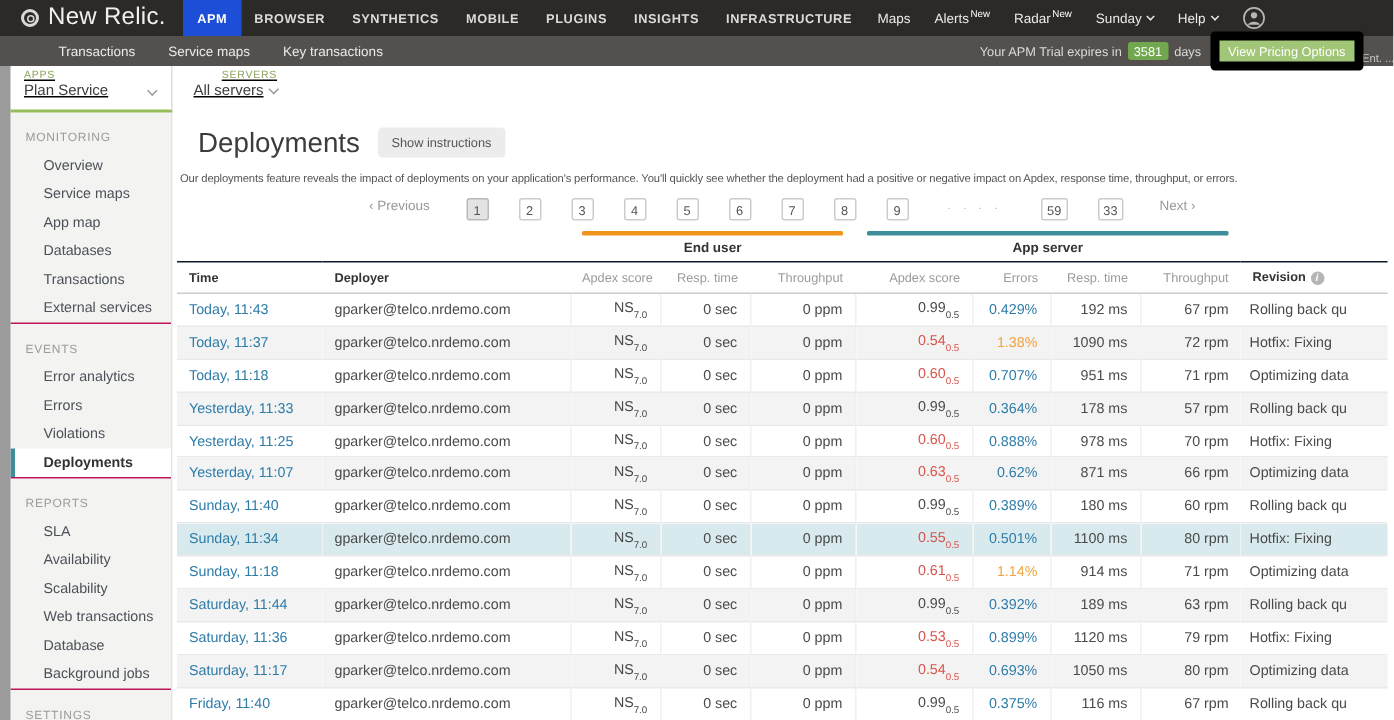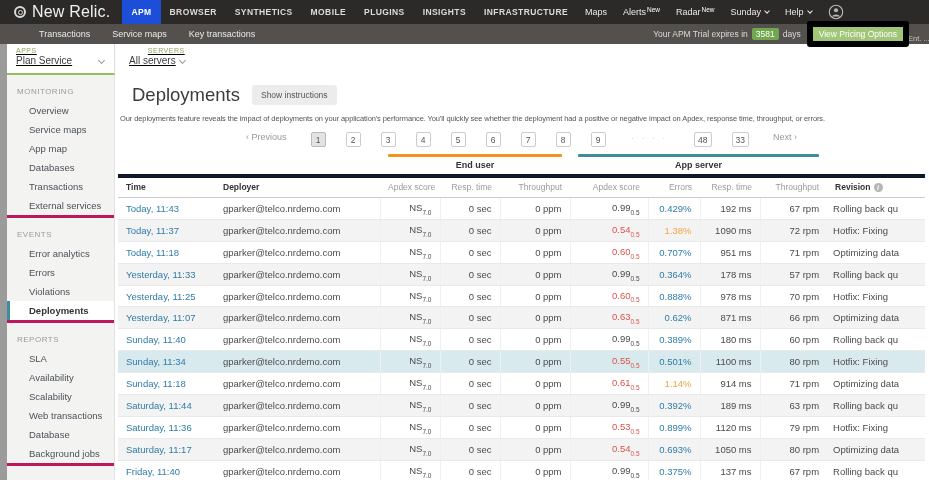--- a/index.html
+++ b/index.html
@@ -50,21 +50,21 @@
   .sel-label { color:#8ca65e; font-size:7px; letter-spacing:.5px; }
   .sel-value { color:#3c3c3c; font-size:10px; margin-top:1px; white-space:nowrap; }
   .app-selector .chev, .server-selector .chev { color:#9a9a9a; width:5px; height:5px; }
   .app-selector .chev { position:absolute; right:10px; top:14px; }
   .server-selector { padding:3px 8px 0 14px; cursor:pointer;text-align:right; }
 
   
   .body-row { display:flex; margin-left:7px; height:425px; }
   .sidebar { width:108px; background:#f3f3f2; border-right:1px solid #e2e2e2; flex-shrink:0; }
   .sb-title { color:#9b9b9b; font-size:8px; letter-spacing:.5px; padding:12px 0 5px 10px; }
-  .sb-section + .sb-section .sb-title { border-top:3px solid #be185d; }
+  .sb-section + .sb-section .sb-title { border-top:1px solid #be185d; }
   .sb-item { color:#4b5157; font-size:9.5px; padding:4px 0 4px 22px; cursor:pointer; white-space:nowrap; }
   .sb-item.active { background:#fff; border-left:3px solid #3e8d9b; padding-left:19px;
     font-weight:bold; color:#333; }
 
   .main { flex:1; background:#fff; padding:0 4px 0 3px; overflow:hidden; }
   .title-row { display:flex; align-items:center; gap:12px; margin:9px 0 0 14px; }
   .page-title { font-size:18.5px; font-weight:normal; color:#3c3c3c; }
   .show-instructions { background:#ececec; border:none; color:#555; font-size:8.5px;
     border-radius:3px; padding:5px 9px; cursor:pointer; font-family:inherit; }
   .desc { margin:8px 0 0 2px; font-size:7.5px; letter-spacing:-.1px; color:#555; white-space:nowrap; overflow:hidden; }
@@ -72,21 +72,21 @@
   
   .pagination { display:flex; justify-content:center; gap:20px; margin-top:9px; }
   .pg-label { color:#999; font-size:9px; padding:0 4px; cursor:pointer; white-space:nowrap; }
   .pg-num { min-width:15px; height:15px; line-height:14px; text-align:center; border:1px solid #ccc;
     background:#fff; border-radius:2px; color:#555; font-size:8.5px; padding:0 3px; cursor:pointer; }
   .pg-num.current { background:#e3e3e3; border-color:#b9b9b9; }
   .pg-dots { color:#bbb; font-size:8px; letter-spacing:3px; padding:0 6px; }
 
   
   table.deploys { width:807px; border-collapse:collapse; table-layout:fixed; margin-top:7px; }
-  .group-row th { border-bottom:4px solid #0f172a; padding:0; vertical-align:top; }
+  .group-row th { border-bottom:1px solid #0f172a; padding:0; vertical-align:top; }
   .gbar { height:3px; border-radius:1px; margin:0 8px; }
   .gbar.eu { background:#f1941d; }
   .gbar.app { background:#3e8d9b; }
   .glabel { font-size:9px; font-weight:bold; color:#333; text-align:center; padding:3px 0 4px; }
   .cols-row th { font-size:8.5px; font-weight:normal; color:#9b9b9b; padding:4px 8px 5px;
     border-bottom:1px solid #ccc; white-space:nowrap; overflow:hidden; }
   .cols-row th.left { text-align:left; }
   .cols-row th.right { text-align:right; }
   .cols-row th.dark { color:#333; font-weight:bold; }
   tbody td { font-size:9.5px; color:#4a4a4a; padding:4px 8px; border-bottom:1px solid #e9e9e9;
@@ -231,21 +231,21 @@
         <span class="pg-num current">1</span>
         <span class="pg-num">2</span>
         <span class="pg-num">3</span>
         <span class="pg-num">4</span>
         <span class="pg-num">5</span>
         <span class="pg-num">6</span>
         <span class="pg-num">7</span>
         <span class="pg-num">8</span>
         <span class="pg-num">9</span>
         <span class="pg-dots">. . . .</span>
-        <span class="pg-num">48</span>
+        <span class="pg-num">59</span>
         <span class="pg-num">33</span>
         <span class="pg-label">Next ›</span>
       </div>
 
     <table class="deploys">
       <colgroup>
         <col style="width:97px">
           <col style="width:165px">
           <col style="width:60px">
           <col style="width:60px">
@@ -428,21 +428,21 @@
             <td class="c-rev">Optimizing data</td>
           </tr>
           <tr>
             <td class="c-time"><a class="t-link">Friday, 11:40</a></td>
             <td class="c-deployer">gparker@telco.nrdemo.com</td>
             <td class="num"><span class="apdex">NS<sub>7.0</sub></span></td>
             <td class="num">0 sec</td>
             <td class="num">0 ppm</td>
             <td class="num"><span class="apdex">0.99<sub>0.5</sub></span></td>
             <td class="num"><a class="t-link">0.375%</a></td>
-            <td class="num">137 ms</td>
+            <td class="num">116 ms</td>
             <td class="num">67 rpm</td>
             <td class="c-rev">Rolling back qu</td>
           </tr>
           <tr class="alt">
             <td class="c-time"></td>
             <td class="c-deployer">gparker@telco.nrdemo.com</td>
             <td class="num"></td>
             <td class="num">0 sec</td>
             <td class="num">0 ppm</td>
             <td class="num"></td>

